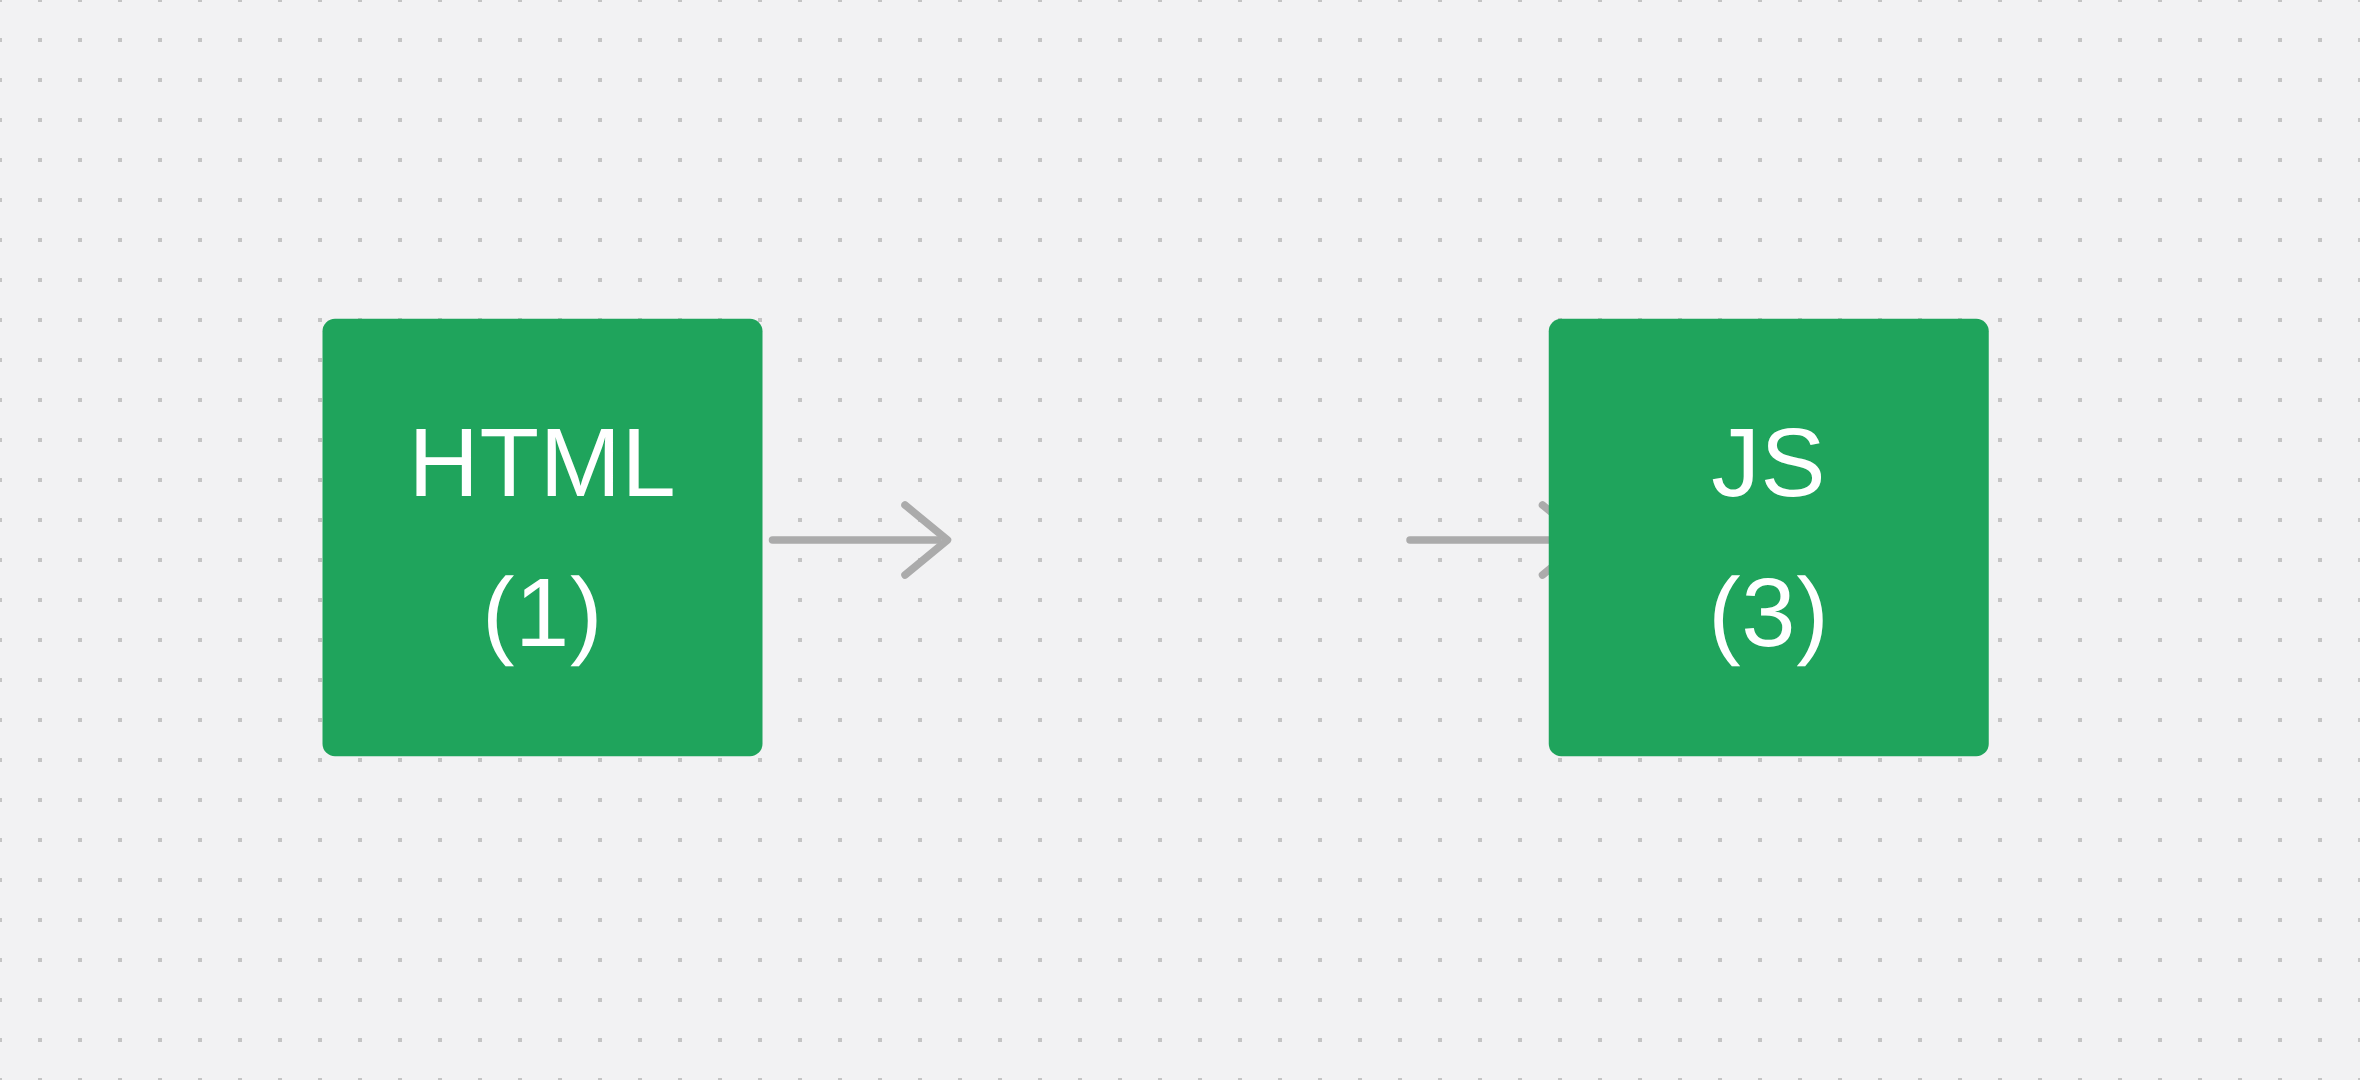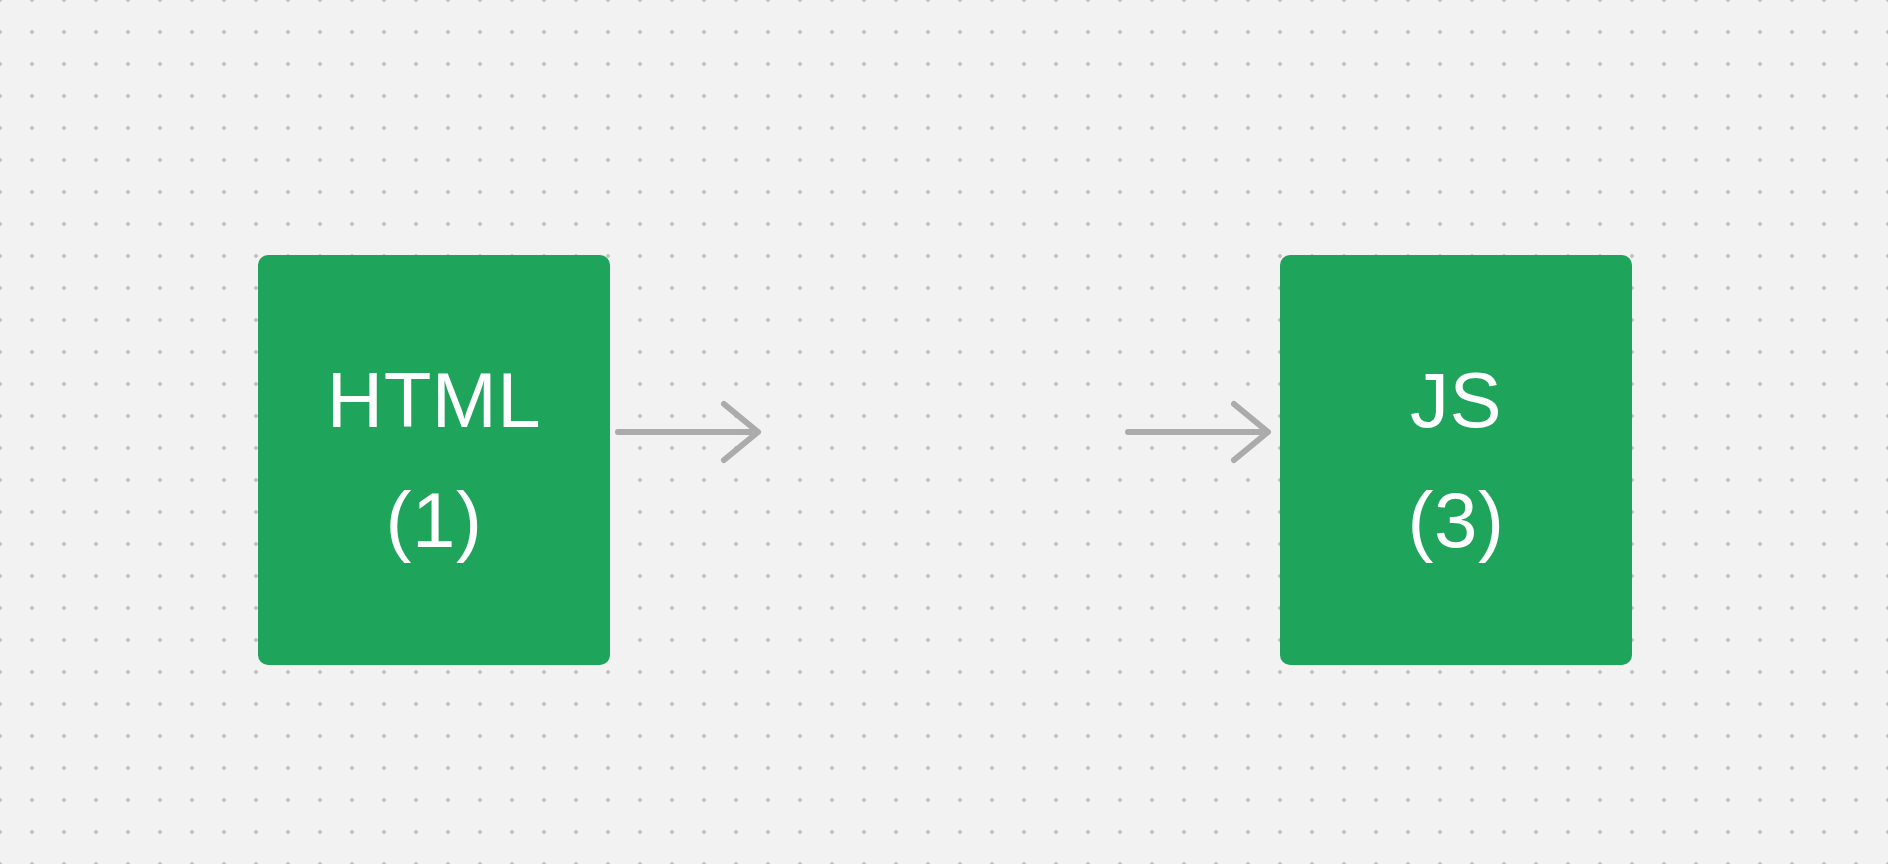--- a/index.html
+++ b/index.html
@@ -13,38 +13,38 @@
     background-image: radial-gradient(circle, #c4c4c4 1.7px, transparent 1.9px);
     background-size: 32px 32px;
     background-position: 16px 16px;
     overflow: hidden;
   }
 
   .node {
     position: absolute;
     top: 255px;
     width: 352px;
-    height: 410px;
+    height: 350px;
     background: #1fa45c;
     border-radius: 10px;
     color: #ffffff;
     display: flex;
     flex-direction: column;
     align-items: center;
     justify-content: center;
     text-align: center;
     font-size: 78px;
     font-weight: 500;
     line-height: 120px;
     letter-spacing: 0.5px;
     user-select: none;
   }
   .node-html { left: 258px; }
   .node-css  { left: 768px; }
-  .node-js   { left: 1280px; }
+  .node-js   { left: 1239px; }
 
   .connector {
     position: absolute;
     top: 396px;
     width: 156px;
     height: 72px;
   }
   .connector-1 { left: 612px; }
   .connector-2 { left: 1122px; }
 

